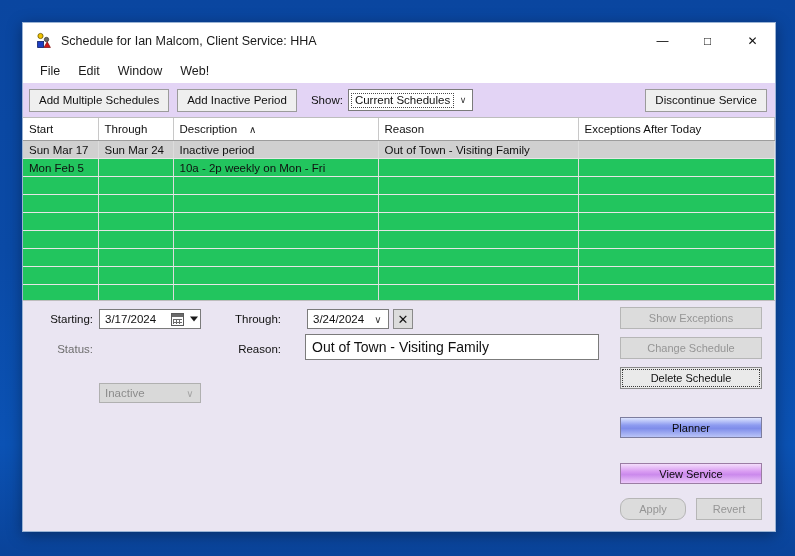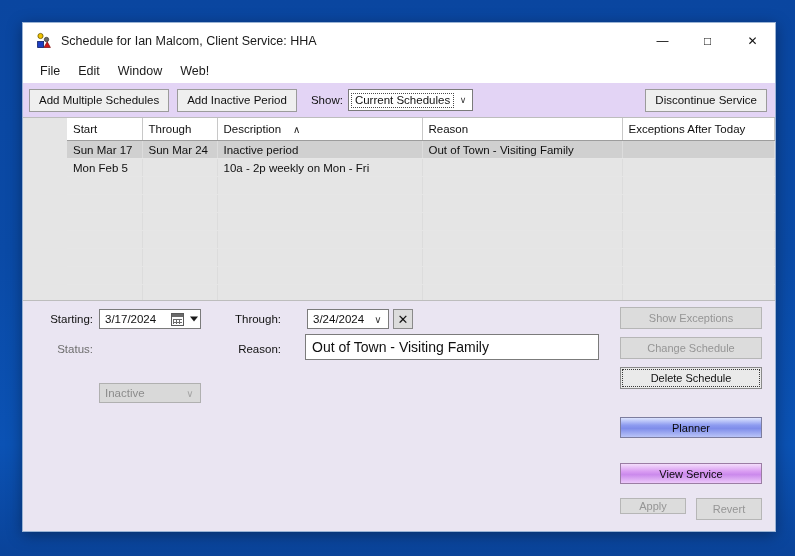--- a/index.html
+++ b/index.html
@@ -148,26 +148,25 @@
   .tb-right {
     position: absolute;
     right: 8px;
   }
   .tb-right .tb-btn { margin-right: 0; }
 
   
   .grid-wrap {
     flex: 0 0 auto;
     height: 182px;
-    background: #e5e5e5;
+    background: #22c55e;
     border-top: 1px solid #bdbdbd;
     border-bottom: 1px solid #bdbdbd;
     overflow: hidden;
     position: relative;
-    padding-left: 44px;
   }
   table.grid {
     width: 100%;
     border-collapse: collapse;
     table-layout: fixed;
     font-size: 11.5px;
     color: #101010;
   }
   table.grid th {
     text-align: left;
@@ -500,17 +499,17 @@
       <div class="val">Out of Town - Visiting Family</div>
     </div>
 
     <div class="side-btn disabled" style="left:597px; top:6px; width:142px; height:22px;">Show Exceptions</div>
     <div class="side-btn disabled" style="left:597px; top:36px; width:142px; height:22px;">Change Schedule</div>
     <div class="side-btn focused" style="left:597px; top:66px; width:142px; height:22px;">Delete Schedule</div>
 
     <div class="side-btn planner" style="left:597px; top:116px; width:142px; height:21px;">Planner</div>
     <div class="side-btn viewservice" style="left:597px; top:162px; width:142px; height:21px;">View Service</div>
 
-    <div class="side-btn disabled" style="left:597px; top:197px; width:66px; height:16px;">Apply</div>
+    <div class="side-btn disabled" style="left:597px; top:197px; width:66px; height:22px;border-radius:9px;">Apply</div>
     <div class="side-btn disabled" style="left:673px; top:197px; width:66px; height:22px;">Revert</div>
 
   </div>
 </div>
 
 </body></html>

